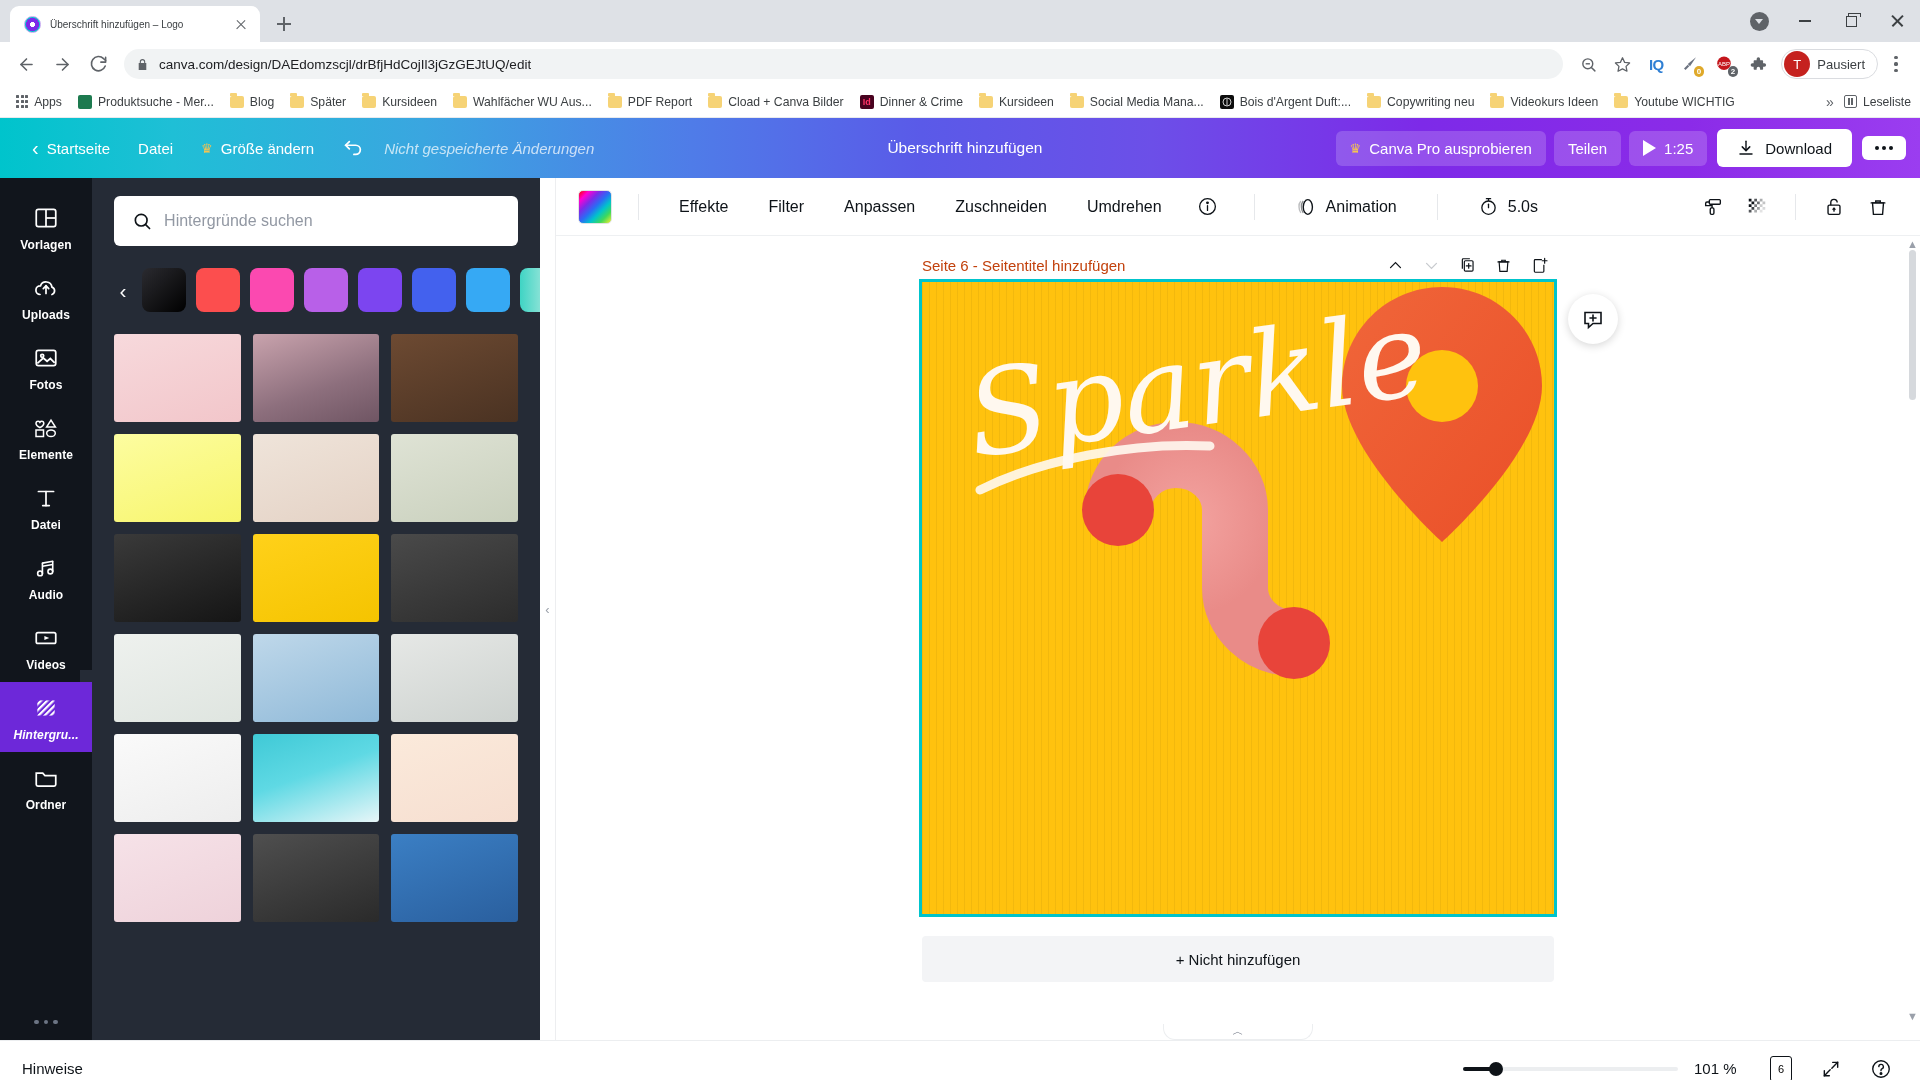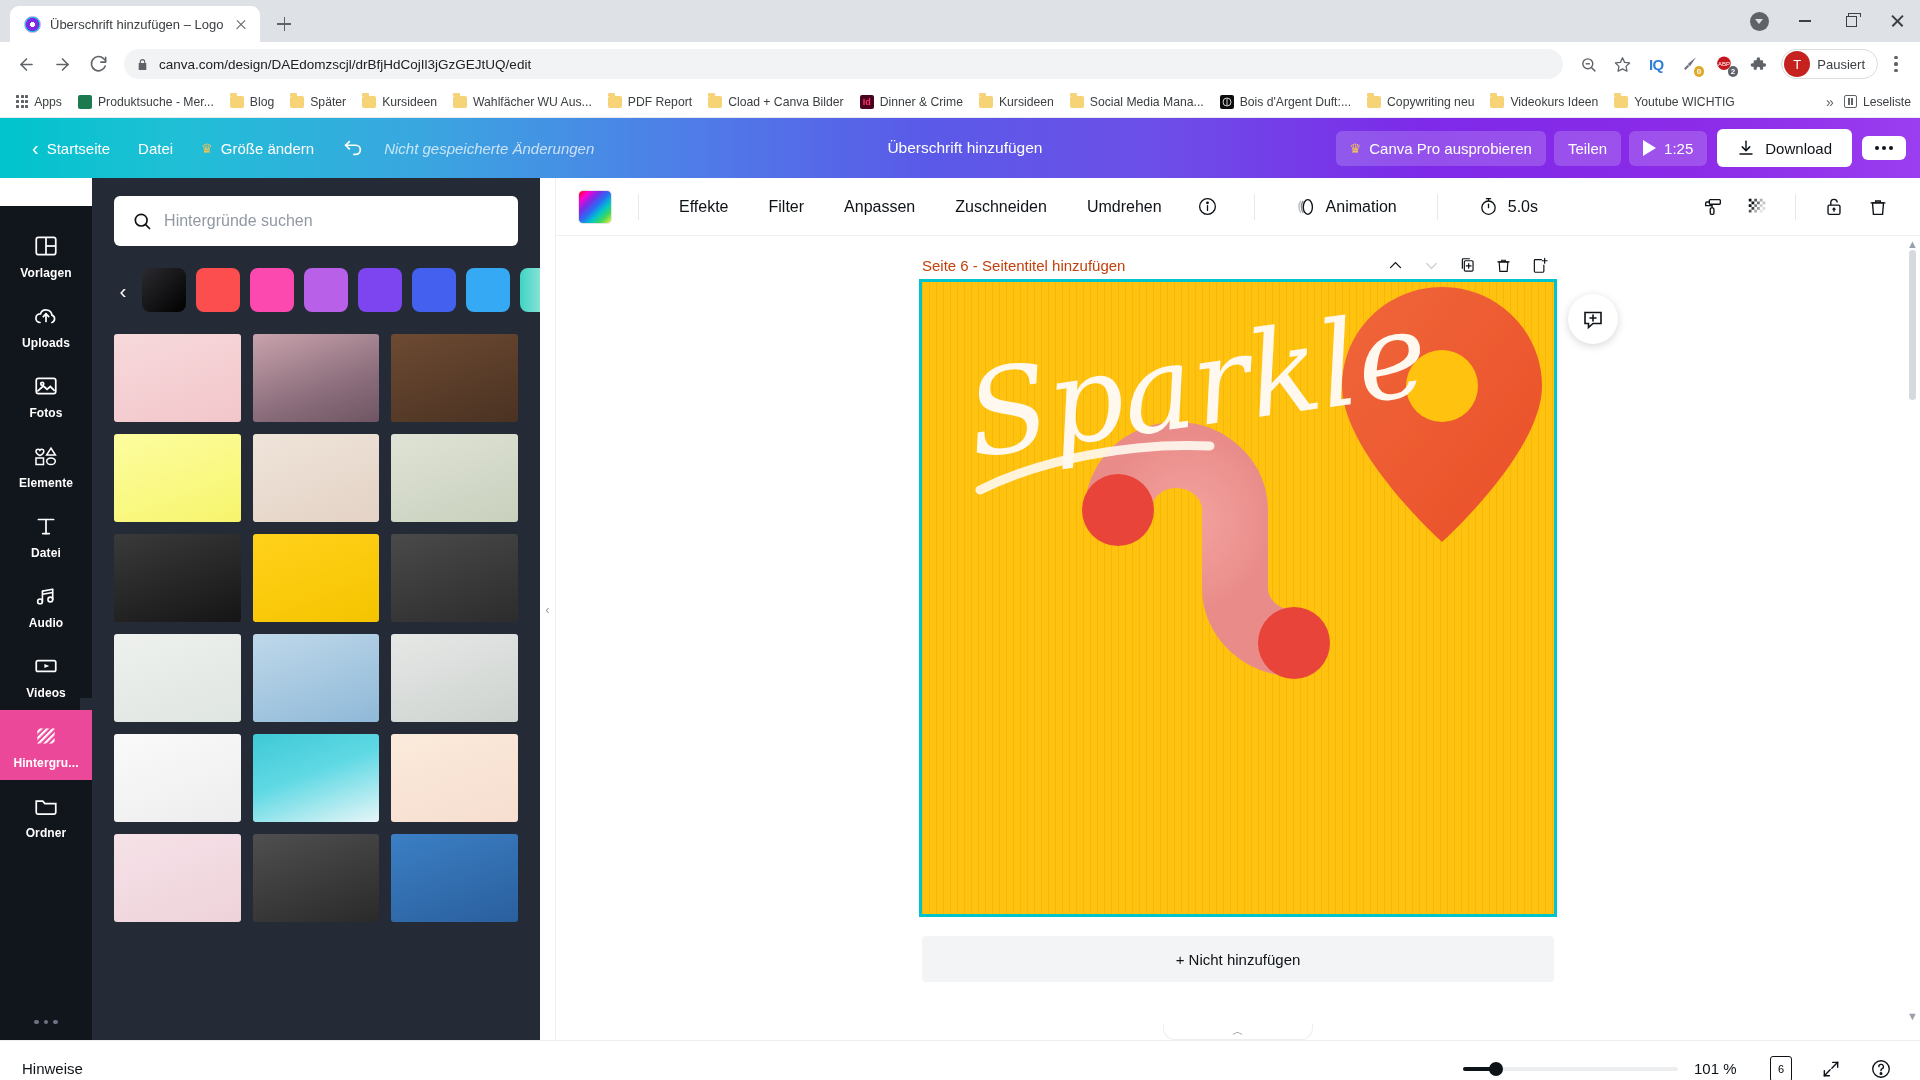--- a/index.html
+++ b/index.html
@@ -19,21 +19,21 @@
     height:36px; background:#fff; border-radius:9px 9px 0 0;
     display:flex; align-items:center; padding:0 10px 0 14px; gap:9px;
     min-width:250px; max-width:260px; position:relative;
   }
   .tab-fav{
     width:17px;height:17px;border-radius:50%;
     background:radial-gradient(circle at 50% 50%, #fff 0 22%, #7d2ae8 24% 60%, #00c4cc 62% 100%);
     flex:none; border:1px solid #c4a8ef;
   }
   .tab-title{
-    font-size:13px; color:#3c4043; white-space:nowrap; overflow:hidden;
+    font-size:10px; color:#3c4043; white-space:nowrap; overflow:hidden;
     text-overflow:ellipsis; flex:1;
   }
   .tab-close{ width:18px;height:18px;flex:none;position:relative; cursor:pointer;}
   .tab-close:before,.tab-close:after{
     content:"";position:absolute;left:3px;top:8.5px;width:12px;height:1.4px;background:#5f6368;
   }
   .tab-close:before{transform:rotate(45deg);} .tab-close:after{transform:rotate(-45deg);}
   .newtab{
     width:28px;height:28px;margin-left:10px;margin-bottom:4px;position:relative;cursor:pointer;
   }
@@ -113,24 +113,24 @@
   .ct-dots{background:#fff;color:#0e1318;border-radius:6px;padding:10px 13px;cursor:pointer;
     display:flex;align-items:center;gap:3px;}
   .ct-dots i{width:4px;height:4px;border-radius:50%;background:#0e1318;display:block;}
   .play-tri{width:0;height:0;border-left:13px solid #fff;border-top:8px solid transparent;border-bottom:8px solid transparent;}
 
   
   .stage{display:flex;height:calc(1080px - 42px - 44px - 32px - 60px - 40px);}
 
   
   .rail{width:92px;background:#11151c;display:flex;flex-direction:column;align-items:center;
-    padding-top:14px;flex:none;position:relative;margin-top:28px;}
+    padding-top:14px;flex:none;position:relative;}
   .rail-item{width:92px;padding:13px 0 10px;display:flex;flex-direction:column;align-items:center;
     gap:7px;cursor:pointer;color:#fff;position:relative;}
-  .rail-item.active{background:#ec4899;}
+  .rail-item.active{background:#6d28d9;font-style:italic;}
   .rail-item.active:before{content:"";position:absolute;top:-12px;right:0;width:12px;height:12px;
     background:#252b36;}
   .rail-lbl{font-size:12px;font-weight:700;letter-spacing:.1px;max-width:88px;overflow:hidden;
     text-overflow:ellipsis;white-space:nowrap;text-align:center;}
   .rail-dots{margin-top:auto;margin-bottom:16px;display:flex;gap:5px;cursor:pointer;}
   .rail-dots i{width:4.5px;height:4.5px;border-radius:50%;background:#6c7484;display:block;}
 
   
   .panel{width:448px;background:#252b36;flex:none;padding:18px 22px 0;position:relative;overflow:hidden;}
   .search{height:50px;background:#fff;border-radius:6px;display:flex;align-items:center;

